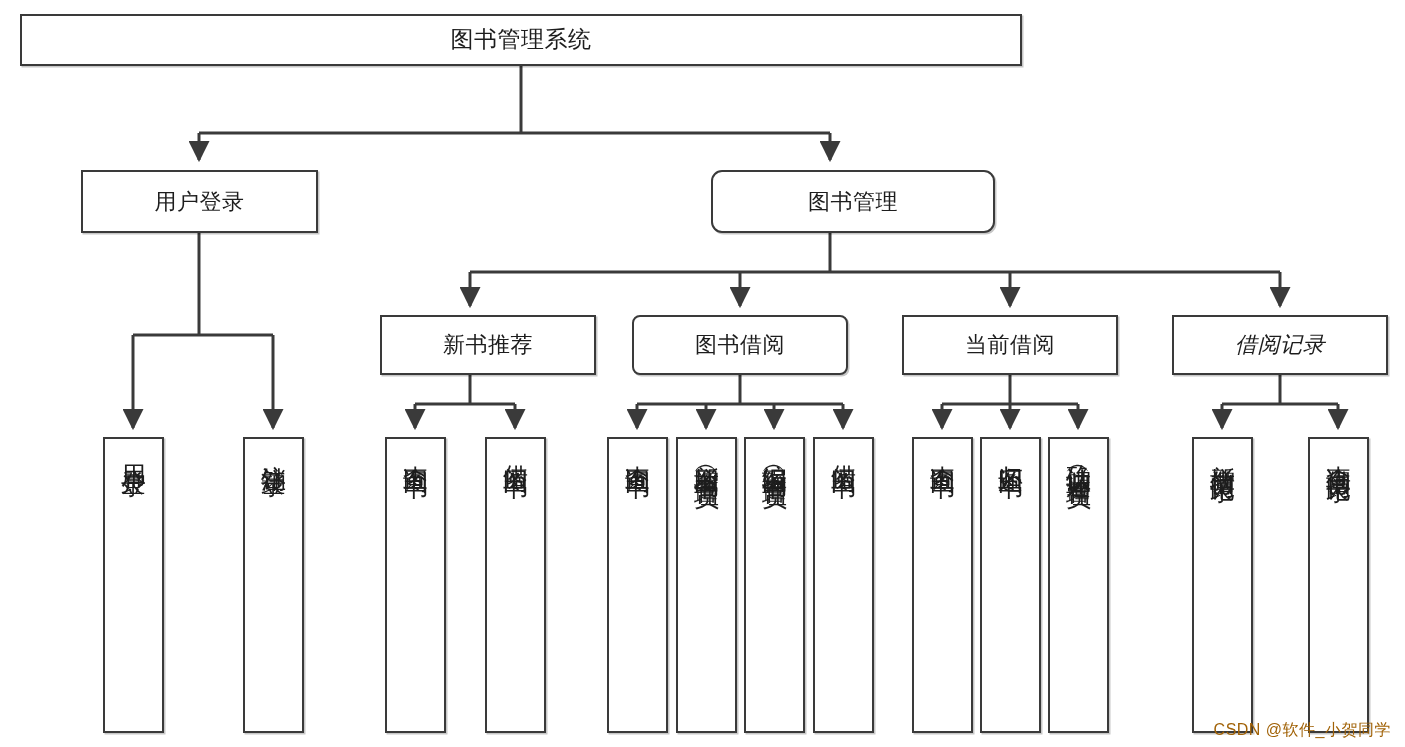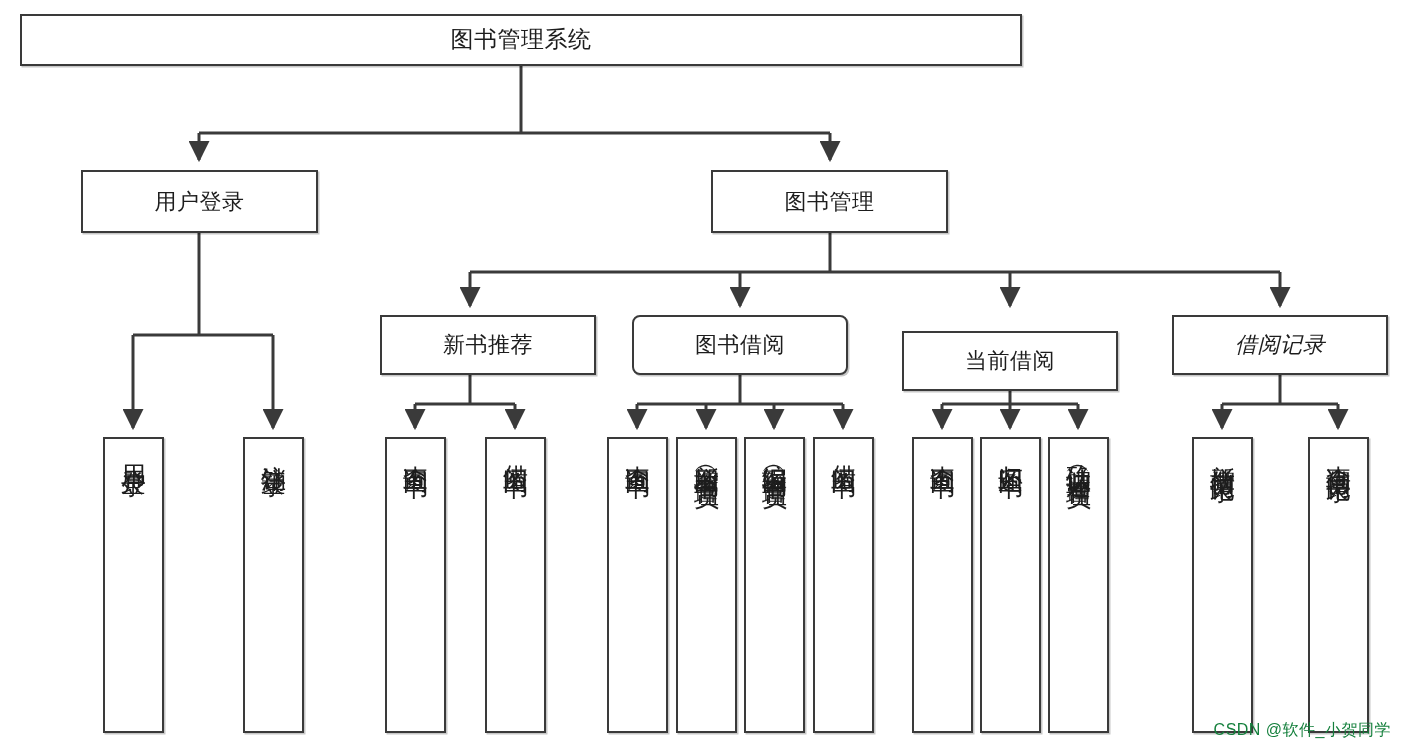--- a/index.html
+++ b/index.html
@@ -55,21 +55,21 @@
     letter-spacing: 3px;
     line-height: 1;
     white-space: nowrap;
   }
   #root-node .label { font-size: 23px; }
   .watermark {
     position: absolute;
     right: 14px;
     bottom: 6px;
     font-size: 16px;
-    color: #15803d;
+    color: #a16207;
     letter-spacing: 0.5px;
     white-space: nowrap;
     z-index: 5;
     pointer-events: none;
   }
 </style>
 </head>
 <body>
 
 <div id="canvas">
@@ -124,31 +124,31 @@
     </g>
   </svg>
 
   <div class="node horiz" id="root-node" style="left:20px; top:14px; width:1002px; height:52px;">
     <span class="label">图书管理系统</span>
   </div>
 
   <div class="node horiz" style="left:81px; top:170px; width:237px; height:63px;">
     <span class="label">用户登录</span>
   </div>
-  <div class="node horiz" style="left:711px; top:170px; width:237px; height:63px;">
+  <div class="node horiz" style="left:711px; top:170px; width:284px; height:63px;border-radius:11px;">
     <span class="label">图书管理</span>
   </div>
 
   <div class="node horiz" style="left:380px; top:315px; width:216px; height:60px;">
     <span class="label">新书推荐</span>
   </div>
   <div class="node horiz" style="left:632px; top:315px; width:216px; height:60px;border-radius:8px;">
     <span class="label">图书借阅</span>
   </div>
-  <div class="node horiz" style="left:902px; top:315px; width:216px; height:60px;margin-top:16px;">
+  <div class="node horiz" style="left:902px; top:315px; width:216px; height:60px;">
     <span class="label">当前借阅</span>
   </div>
   <div class="node horiz" style="left:1172px; top:315px; width:216px; height:60px;font-style:italic;">
     <span class="label">借阅记录</span>
   </div>
 
   <div class="node vert" style="left:103px; top:437px; width:61px; height:296px;">
     <span class="label">用户登录</span>
   </div>
   <div class="node vert" style="left:243px; top:437px; width:61px; height:296px;">

